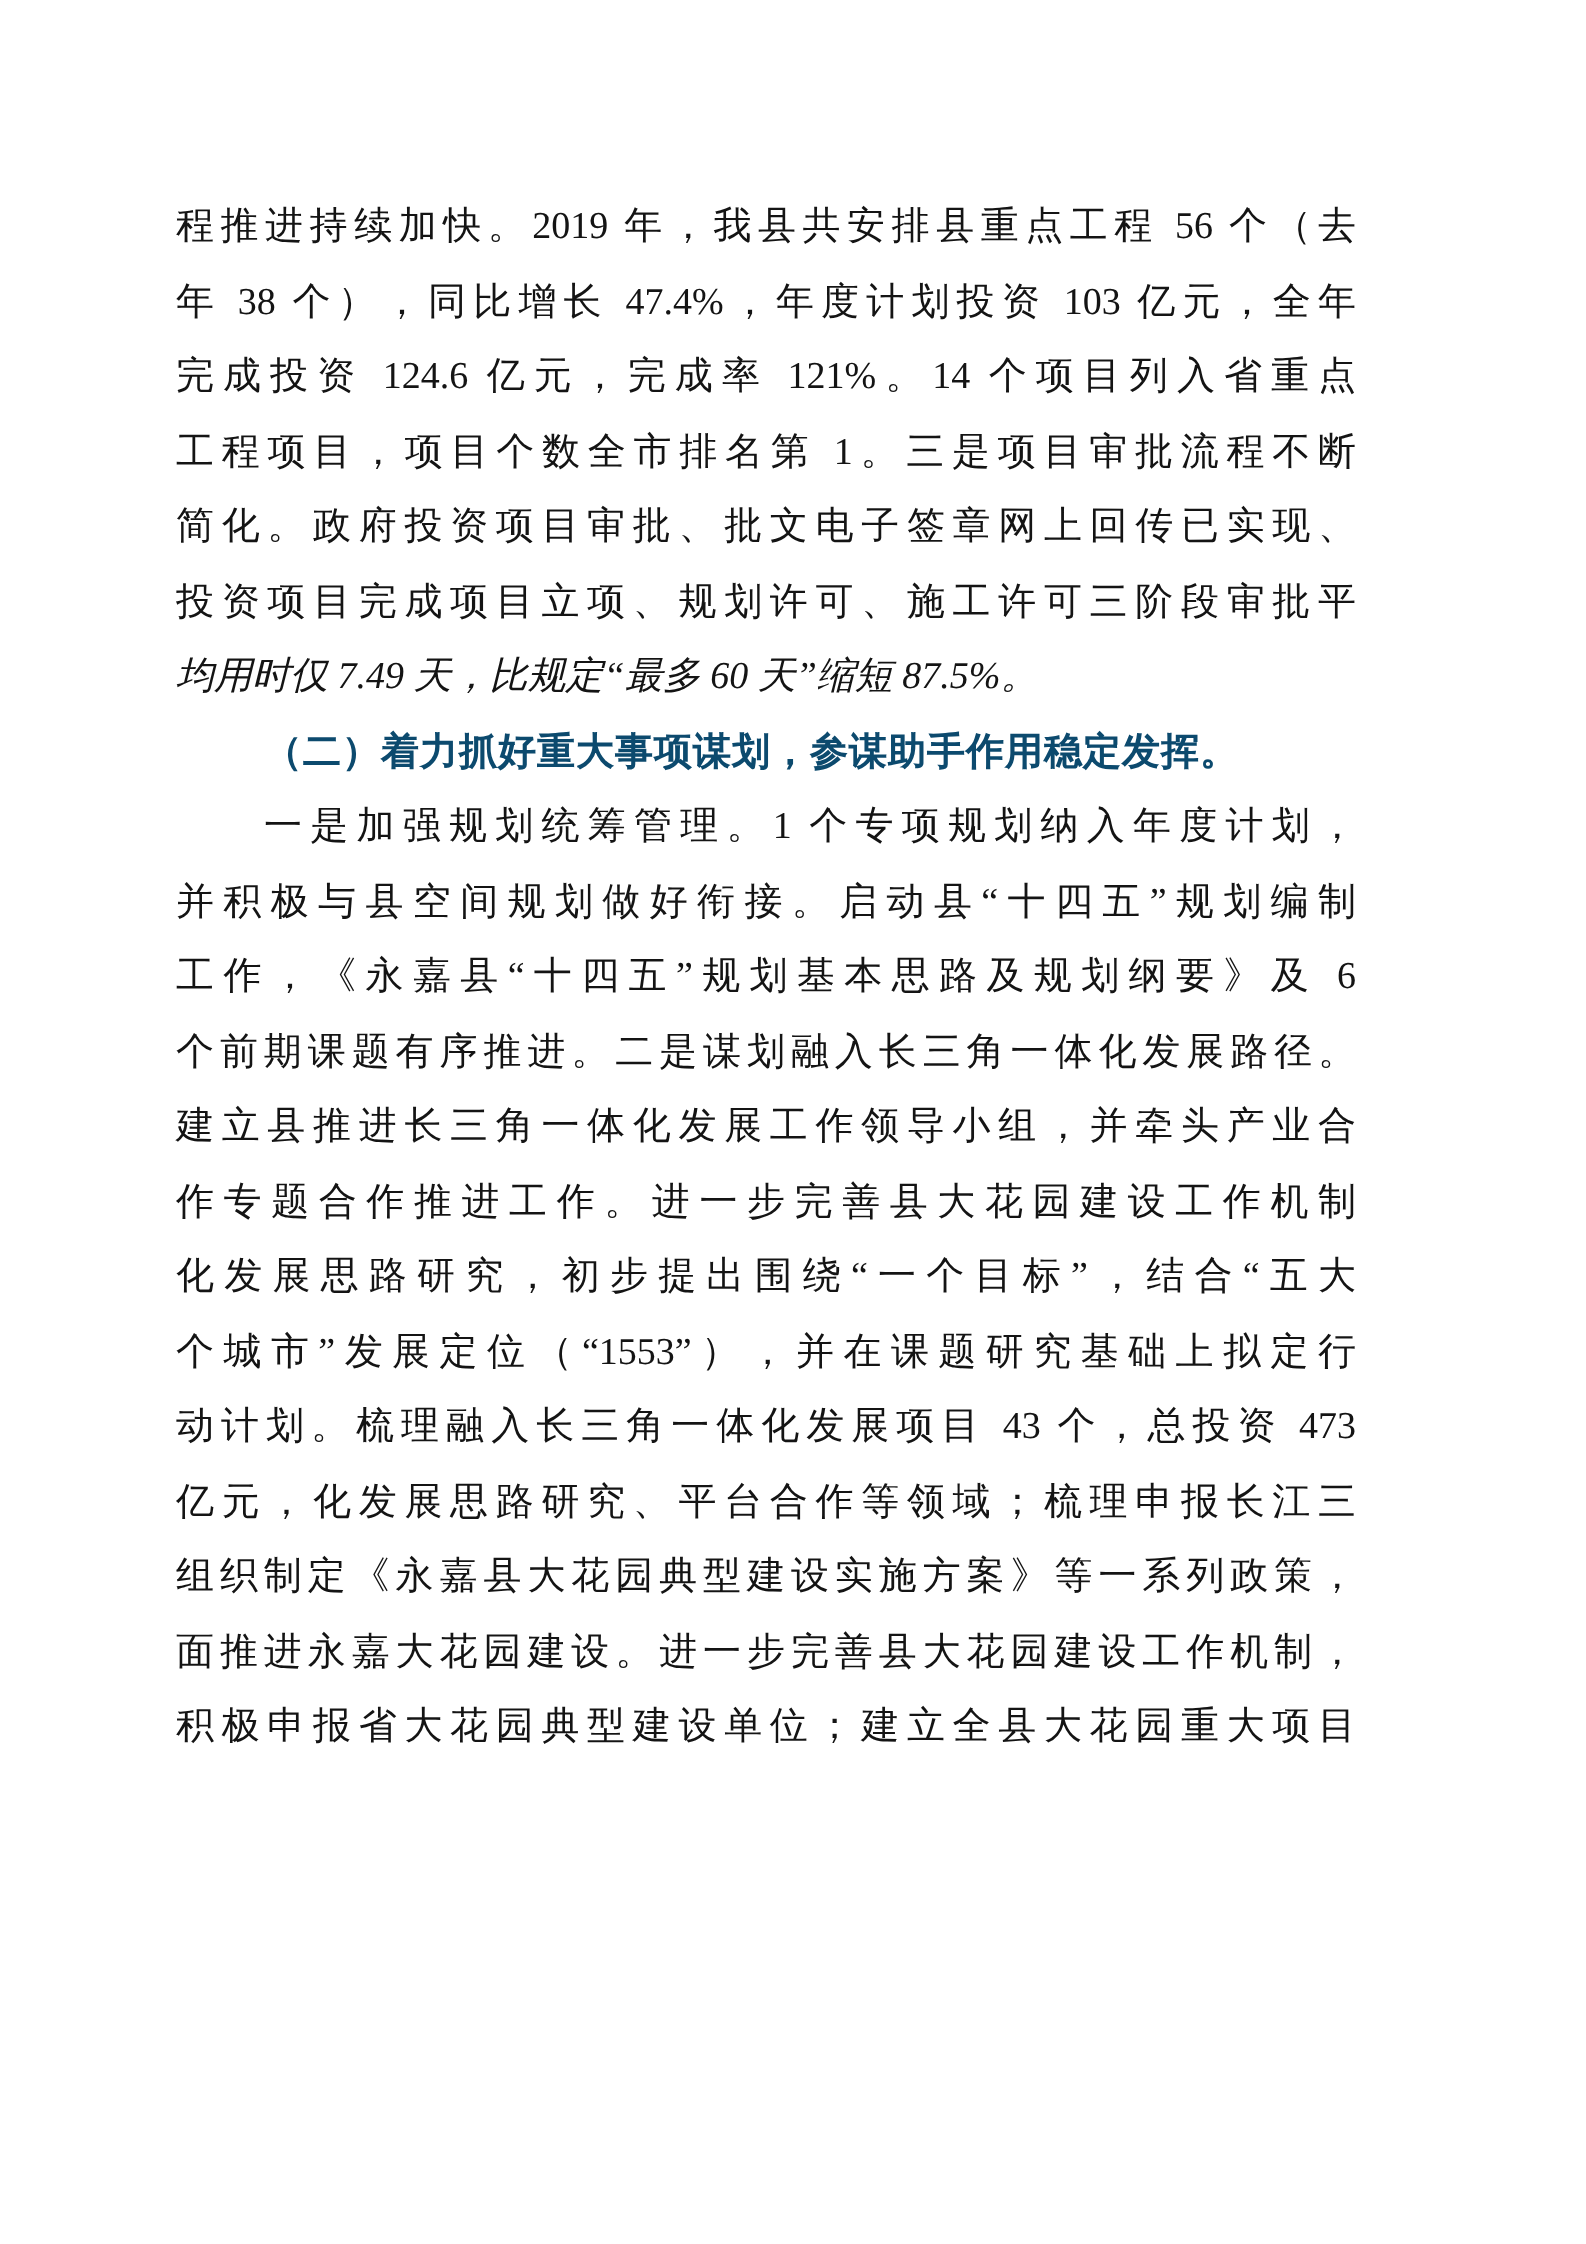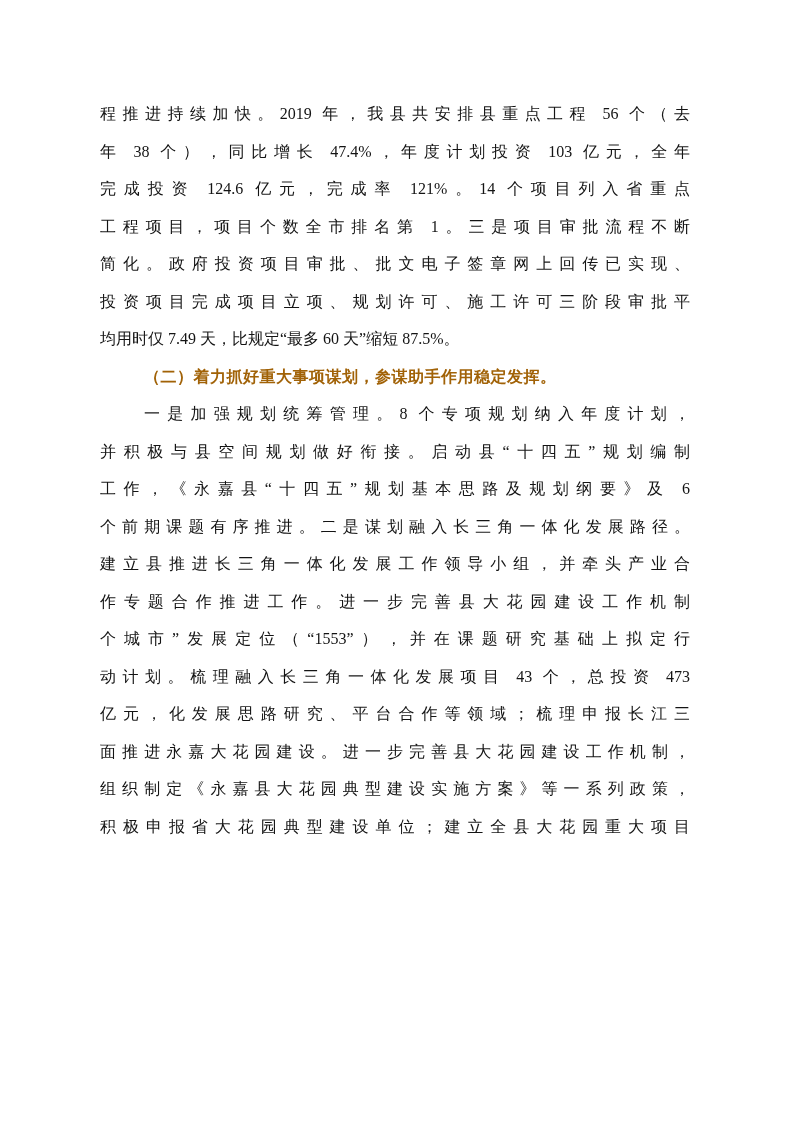--- a/index.html
+++ b/index.html
@@ -9,65 +9,67 @@
   }
   .page {
     position: relative;
     width: 793px;
     height: 1122px;
     background: #ffffff;
     overflow: hidden;
   }
   .text-block {
     position: absolute;
-    left: 100px;
+    left: 88px;
     top: 95px;
     width: 590px;
     font-family: "Liberation Serif", "DejaVu Serif", serif;
-    font-size: 16px;
+    font-size: 19px;
     line-height: 37.5px;
     color: #141414;
   }
   .line {
     text-align: justify;
     text-align-last: justify;
     min-height: 37.5px;
   }
   .line.body-last {
     text-align-last: left;
+    font-style: italic;
   }
   .line.heading {
     font-weight: 700;
-    color: #a16207;
+    color: #0c4a6e;
     text-align-last: left;
     letter-spacing: 0.5px;
   }
   .line.indent {
     text-indent: 44px;
   }
 </style>
 </head>
 <body>
 
 <div class="page">
   <div class="text-block" id="text-block">
       <div class="line body">程推进持续加快。2019 年，我县共安排县重点工程 56 个（去</div>
       <div class="line body">年 38 个），同比增长 47.4%，年度计划投资 103 亿元，全年</div>
       <div class="line body">完成投资 124.6 亿元，完成率 121%。14 个项目列入省重点</div>
       <div class="line body">工程项目，项目个数全市排名第 1。三是项目审批流程不断</div>
       <div class="line body">简化。政府投资项目审批、批文电子签章网上回传已实现、</div>
       <div class="line body">投资项目完成项目立项、规划许可、施工许可三阶段审批平</div>
       <div class="line body-last">均用时仅 7.49 天，比规定“最多 60 天”缩短 87.5%。</div>
       <div class="line heading indent">（二）着力抓好重大事项谋划，参谋助手作用稳定发挥。</div>
-      <div class="line body indent">一是加强规划统筹管理。8 个专项规划纳入年度计划，</div>
+      <div class="line body indent">一是加强规划统筹管理。1 个专项规划纳入年度计划，</div>
       <div class="line body">并积极与县空间规划做好衔接。启动县“十四五”规划编制</div>
       <div class="line body">工作，《永嘉县“十四五”规划基本思路及规划纲要》及 6</div>
       <div class="line body">个前期课题有序推进。二是谋划融入长三角一体化发展路径。</div>
       <div class="line body">建立县推进长三角一体化发展工作领导小组，并牵头产业合</div>
       <div class="line body">作专题合作推进工作。进一步完善县大花园建设工作机制</div>
+      <div class="line body">化发展思路研究，初步提出围绕“一个目标”，结合“五大</div>
       <div class="line body">个城市”发展定位（“1553”），并在课题研究基础上拟定行</div>
       <div class="line body">动计划。梳理融入长三角一体化发展项目 43 个，总投资 473</div>
       <div class="line body">亿元，化发展思路研究、平台合作等领域；梳理申报长江三</div>
+      <div class="line body">组织制定《永嘉县大花园典型建设实施方案》等一系列政策，</div>
       <div class="line body">面推进永嘉大花园建设。进一步完善县大花园建设工作机制，</div>
-      <div class="line body">组织制定《永嘉县大花园典型建设实施方案》等一系列政策，</div>
       <div class="line body">积极申报省大花园典型建设单位；建立全县大花园重大项目</div>
     </div>
 </div>
 
 </body></html>

